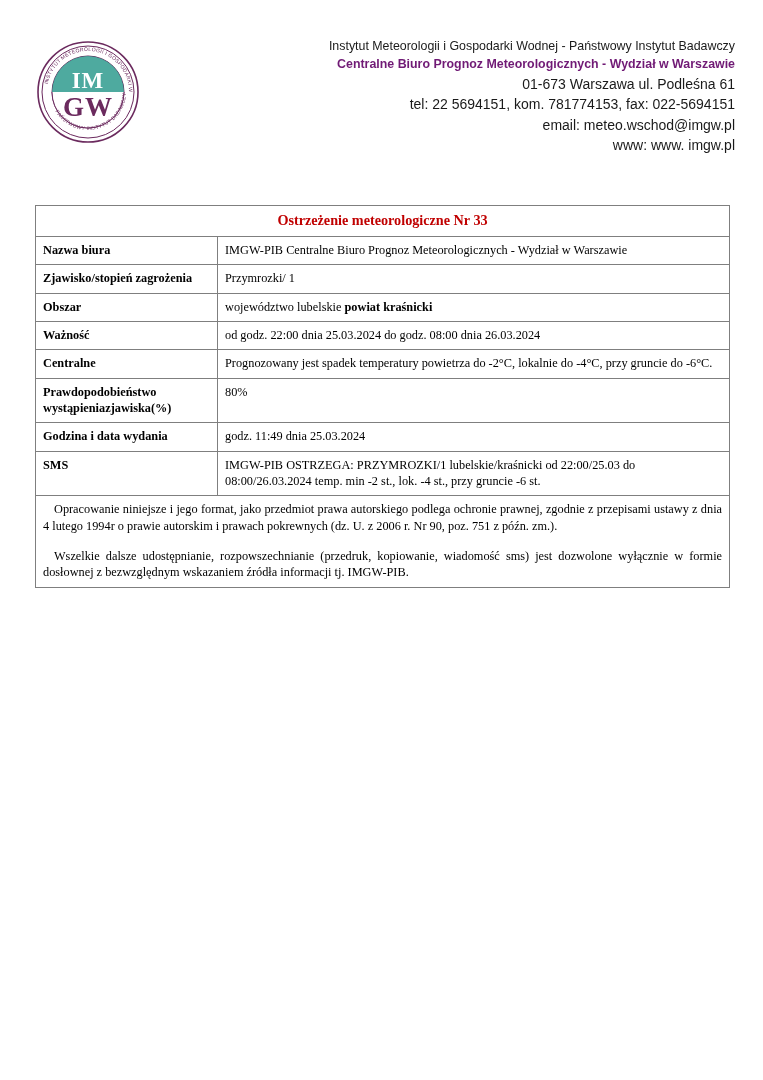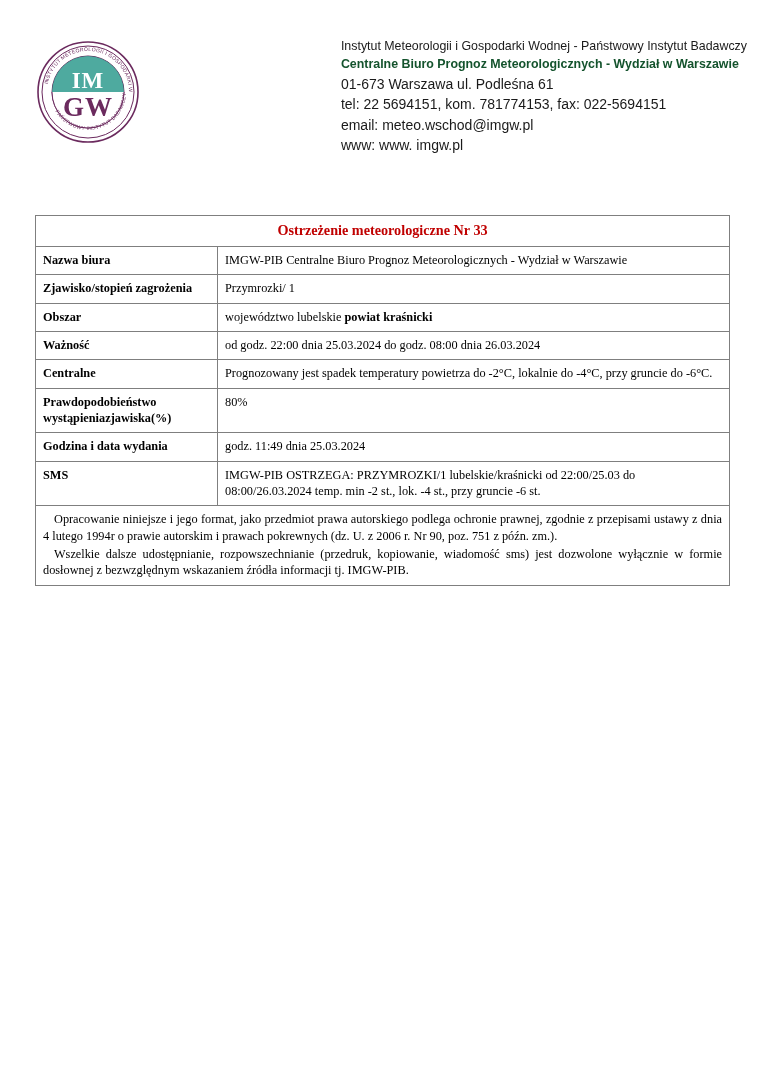--- a/index.html
+++ b/index.html
@@ -34,45 +34,45 @@
     position: absolute;
     left: 36px;
     top: 6px;
     width: 104px;
     height: 104px;
   }
   .logo svg { display: block; }
 
   .header-text {
     position: absolute;
-    right: 16px;
+    right: 28px;
     top: 4px;
-    text-align: left;
+    text-align: right;
     font-family: "Liberation Sans", sans-serif;
     line-height: 1.45;
   }
   .header-line1 {
     font-size: 12.4px;
     color: #1a1a1a;
   }
   .header-line2 {
     font-size: 12.4px;
     font-weight: bold;
-    color: #14532d;
+    color: #701a75;
   }
   .header-line3, .header-line4, .header-line5, .header-line6 {
     font-size: 14px;
     color: #1a1a1a;
   }
 
   
   .doc-table {
     position: absolute;
     left: 35px;
-    top: 215px;
+    top: 205px;
     width: 694px;
     border-collapse: collapse;
     table-layout: fixed;
     border-radius: 30px;
   }
   .doc-table td {
     border: 1px solid #7f7f7f;
     vertical-align: top;
     padding: 5px 7px 6px 7px;
     font-size: 12.3px;
@@ -101,21 +101,21 @@
     border: 1px solid #7f7f7f;
     padding: 7px 9px 9px 9px;
     font-size: 12.1px;
     line-height: 1.36;
     text-align: justify;
   }
   .footnote-cell p {
     margin: 0;
     text-indent: 11px;
   }
-  .footnote-cell p + p { margin-top: 2px; }
+  .footnote-cell p + p { margin-top: 14px; }
 </style>
 </head>
 <body>
 
 <div class="page">
 
   <div class="header">
 
     <div class="logo">
       <svg width="104" height="104" viewBox="0 0 104 104" xmlns="http://www.w3.org/2000/svg">

